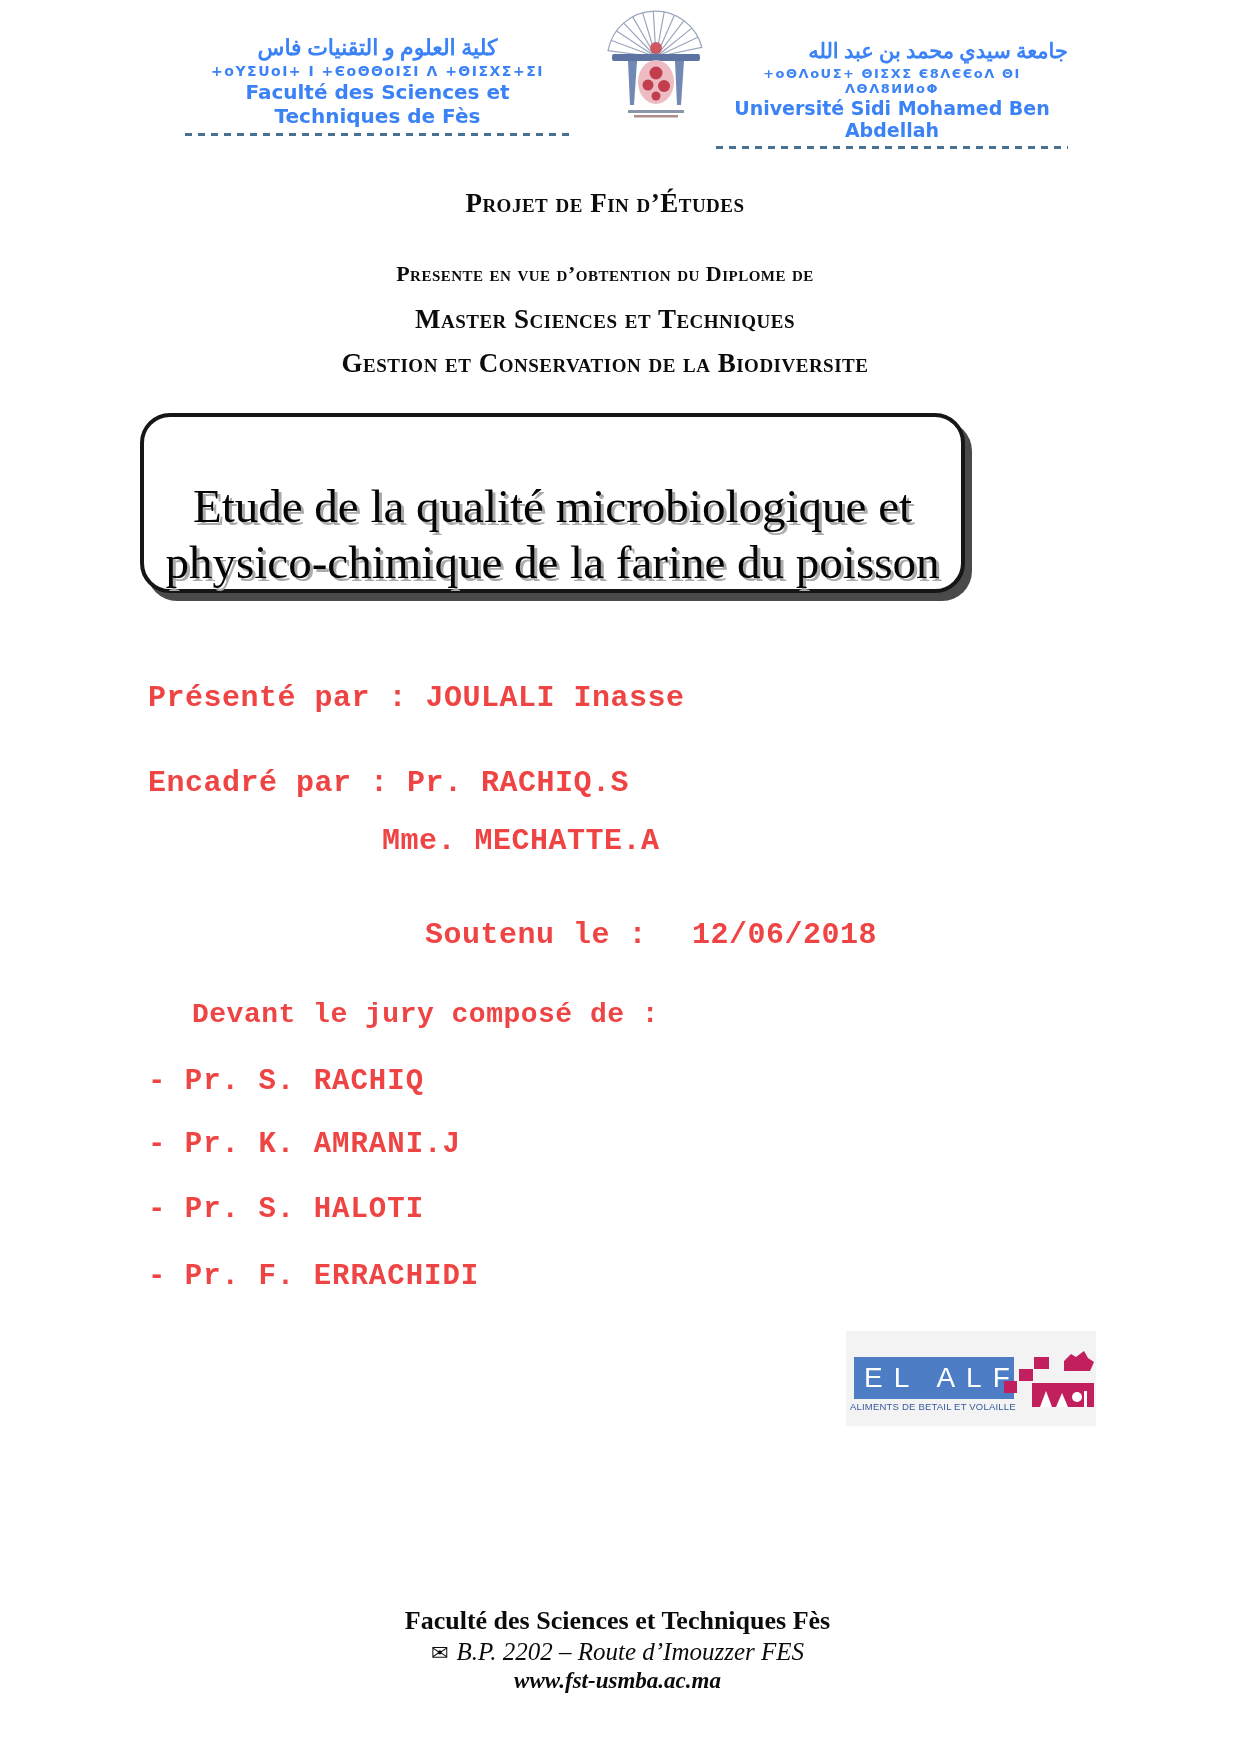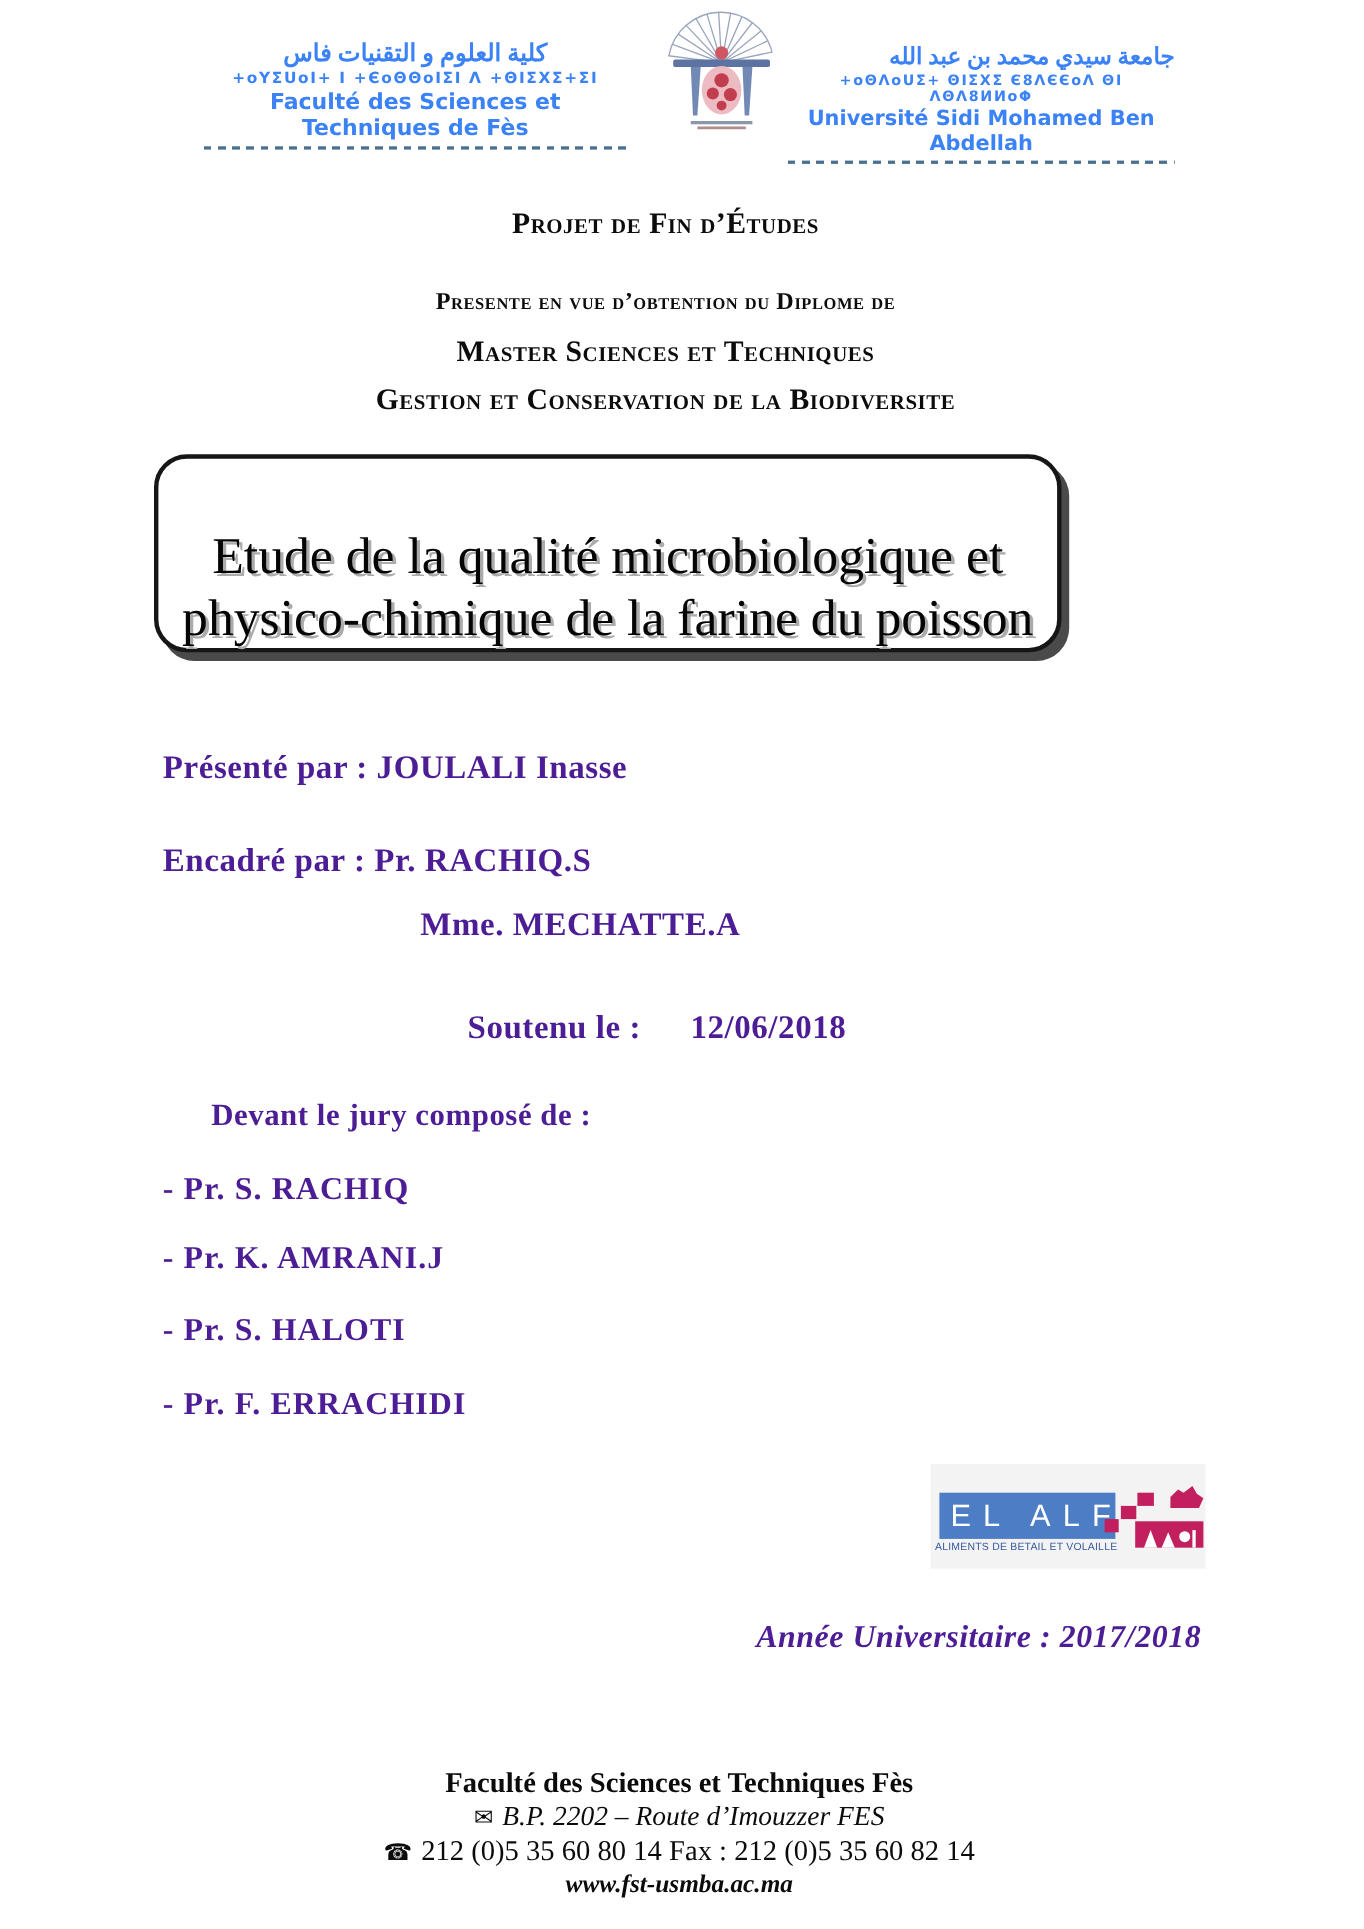--- a/index.html
+++ b/index.html
@@ -32,21 +32,21 @@
 
   
   .title-box{position:absolute;left:140px;top:413px;width:825px;height:180px;box-sizing:border-box;
              border:4px solid #161616;border-radius:30px;background:#fff;
              box-shadow:7px 8px 0 #4a4a4a;
              display:flex;flex-direction:column;align-items:center;justify-content:flex-end;gap:4px;}
   .title-line{font-family:"Liberation Serif",serif;font-size:47px;color:#050505;line-height:1.12;
               text-shadow:3px 3px 0 #ababab;white-space:nowrap;}
 
   
-  .comic{position:absolute;font-family:Liberation Serif, serif;font-weight:700;color:#4c1d95;
+  .comic{position:absolute;font-family:Liberation Mono, monospace;font-weight:700;color:#ef4444;
          letter-spacing:0.5px;white-space:nowrap;}
   .presented{left:148px;top:681px;font-size:30px;}
   .encadre{left:148px;top:766px;font-size:30px;}
   .mme{left:382px;top:824px;font-size:30px;}
   .soutenu{left:425px;top:918px;font-size:30px;display:flex;gap:45px;}
   .devant{left:148px;top:999px;font-size:28px;margin-left:44px;}
   .jury{font-size:29px;letter-spacing:1px;}
   .j1{left:148px;top:1065px;}
   .j2{left:148px;top:1128px;}
   .j3{left:148px;top:1193px;}
@@ -152,26 +152,22 @@
       </g>
       <g fill="#ffffff">
         <polygon points="36,60 42,44 48,60"></polygon>
         <polygon points="52,60 58,46 64,60"></polygon>
         <circle cx="73" cy="50" r="5"></circle>
         <rect x="80" y="44" width="3" height="16"></rect>
       </g>
     </svg>
   </div>
 
-  <div class="comic annee">Année Universitaire : 2017/2018</div>
 
   <div class="footer">
     <div class="f1">Faculté des Sciences et Techniques Fès</div>
     <div class="f2">
       <span class="ficon">✉</span><span>B.P. 2202 – Route d’Imouzzer FES</span>
-    </div>
-    <div class="f3">
-      <span class="ficon">☎</span><span>212 (0)5 35 60 80 14  Fax : 212 (0)5 35 60 82 14</span>
     </div>
     <div class="f4">www.fst-usmba.ac.ma</div>
   </div>
 
 </div>
 
 </body></html>

